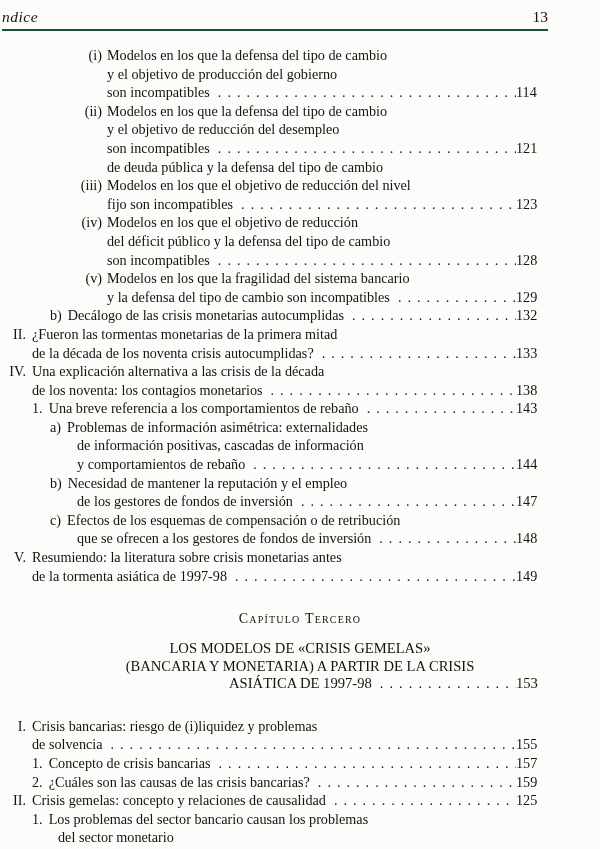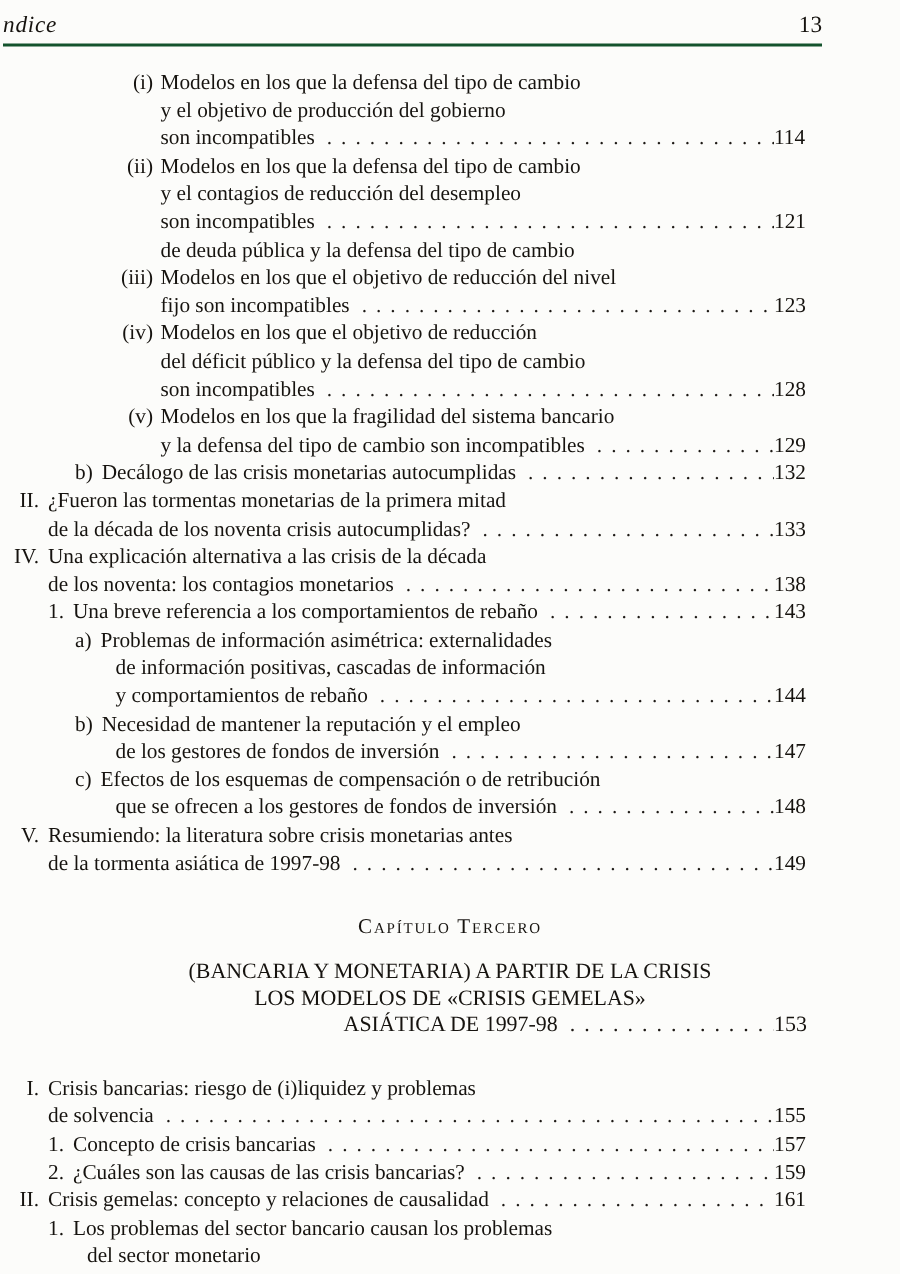--- a/index.html
+++ b/index.html
@@ -80,21 +80,21 @@
           <span class="leader">..........................................................................................</span>
           <span class="pg">114</span>
         </div>
       </div>
       <div class="entry e-paren">
         <div class="line first">
           <span class="lbl">(ii)</span>
           <span class="txt">Modelos en los que la defensa del tipo de cambio</span>
         </div>
         <div class="line cont">
-          <span class="txt">y el contagios de reducción del desempleo</span>
+          <span class="txt">y el objetivo de reducción del desempleo</span>
         </div>
         <div class="line cont">
           <span class="txt">son incompatibles</span>
           <span class="leader">..........................................................................................</span>
           <span class="pg">121</span>
         </div>
       </div>
       <div class="entry e-paren">
         <div class="line cont">
           <span class="txt">de deuda pública y la defensa del tipo de cambio</span>
@@ -217,22 +217,22 @@
           <span class="txt">de la tormenta asiática de 1997-98</span>
           <span class="leader">..........................................................................................</span>
           <span class="pg">149</span>
         </div>
       </div>
     </div>
 
   <div class="chapter">
     <div class="kicker">Capítulo Tercero</div>
     <div class="ctitle">
+      <div class="tline">LOS MODELOS DE «CRISIS GEMELAS»</div>
       <div class="tline">(BANCARIA Y MONETARIA) A PARTIR DE LA CRISIS</div>
-      <div class="tline">LOS MODELOS DE «CRISIS GEMELAS»</div>
       <div class="tline t3">
         <span class="sp"></span>
         <span class="txt">ASIÁTICA DE 1997-98</span>
         <span class="leader">..........................................................................................</span>
         <span class="pg">153</span>
       </div>
     </div>
   </div>
 
   <div class="toc sec2" id="sec2">
@@ -261,21 +261,21 @@
           <span class="txt">¿Cuáles son las causas de las crisis bancarias?</span>
           <span class="leader">..........................................................................................</span>
           <span class="pg">159</span>
         </div>
       </div>
       <div class="entry e-roman">
         <div class="line first">
           <span class="lbl">II.</span>
           <span class="txt">Crisis gemelas: concepto y relaciones de causalidad</span>
           <span class="leader">..........................................................................................</span>
-          <span class="pg">161</span>
+          <span class="pg">125</span>
         </div>
       </div>
       <div class="entry e-num">
         <div class="line first">
           <span class="lbl">1.</span>
           <span class="txt">Los problemas del sector bancario causan los problemas</span>
         </div>
         <div class="line cont">
           <span class="txt">del sector monetario</span>
           <span class="leader">..........................................................................................</span>

